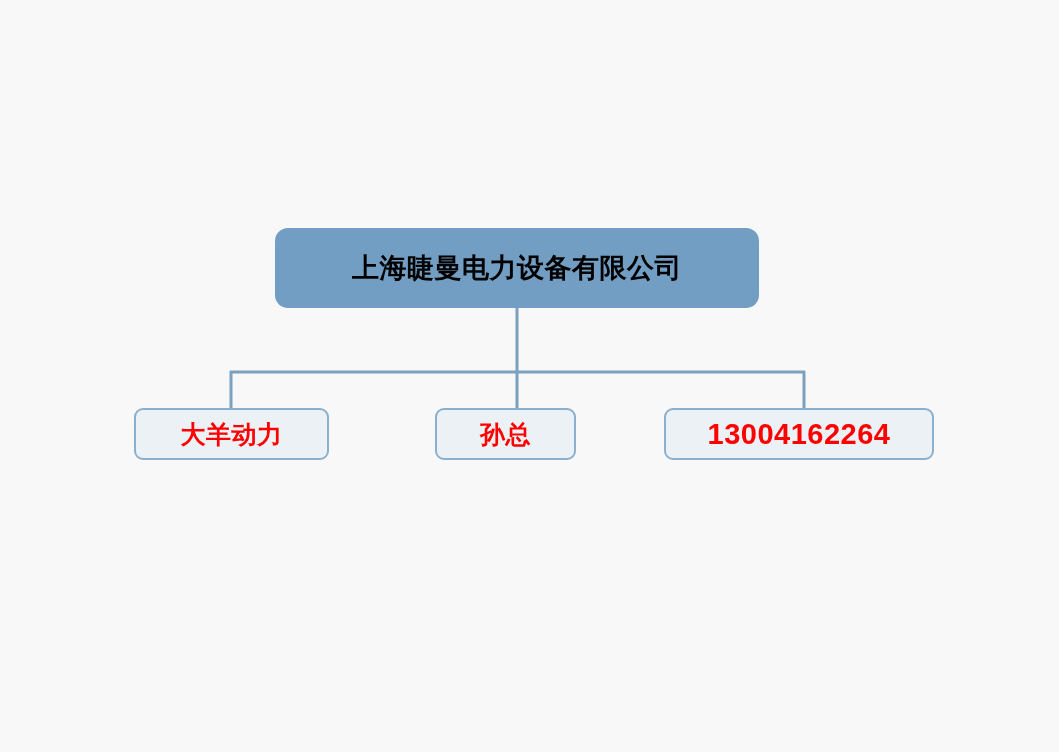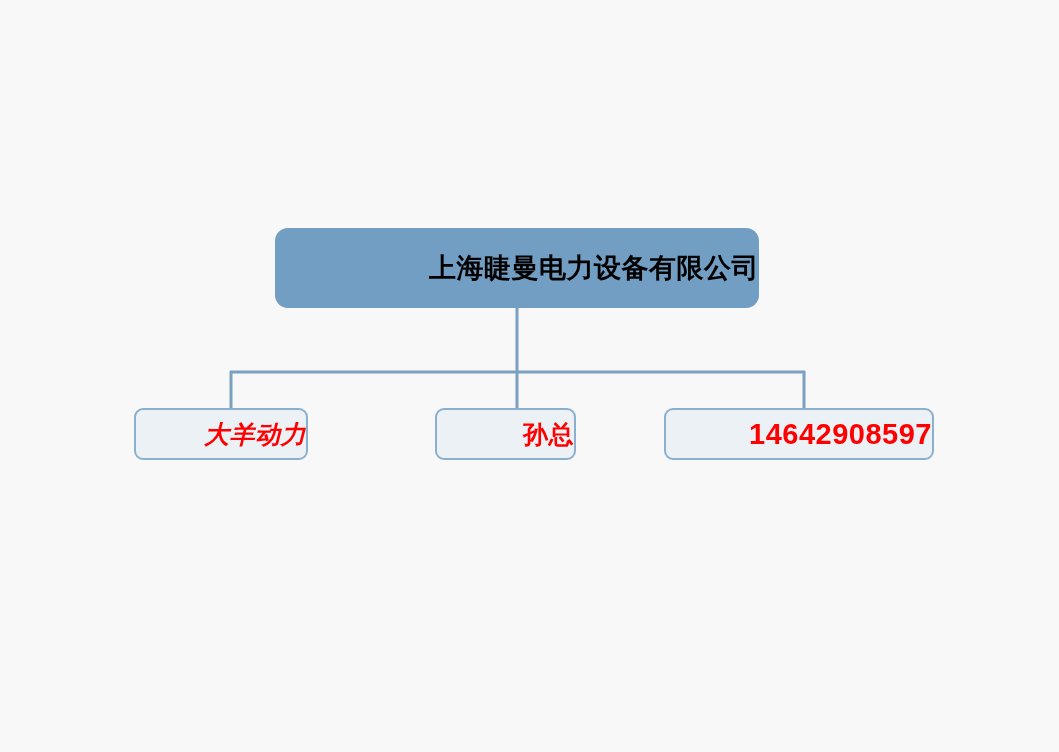--- a/index.html
+++ b/index.html
@@ -28,21 +28,21 @@
     height: 752px;
     pointer-events: none;
   }
 
   
   .node {
     position: absolute;
     box-sizing: border-box;
     display: flex;
     align-items: center;
-    justify-content: flex-end;
+    justify-content: center;
     text-align: center;
     white-space: nowrap;
   }
 
   .node-root {
     left: 275px;
     top: 228px;
     width: 484px;
     height: 80px;
     background: #719ec2;
@@ -58,24 +58,23 @@
     height: 52px;
     background: #ecf1f5;
     border: 2px solid #8ab0ce;
     border-radius: 9px;
     color: #ff0000;
     font-weight: bold;
   }
 
   .node-child-0 {
     left: 134px;
-    width: 174px;
+    width: 195px;
     font-size: 25px;
     letter-spacing: 0.5px;
-    font-style: italic;
   }
 
   .node-child-1 {
     left: 435px;
     width: 141px;
     font-size: 25px;
     letter-spacing: 0.5px;
   }
 
   .node-child-2 {
@@ -109,16 +108,16 @@
 
   <div class="node node-child node-child-0">
     <span>大羊动力</span>
   </div>
 
   <div class="node node-child node-child-1">
     <span>孙总</span>
   </div>
 
   <div class="node node-child node-child-2">
-    <span>14642908597</span>
+    <span>13004162264</span>
   </div>
 
 </div>
 
 </body></html>

